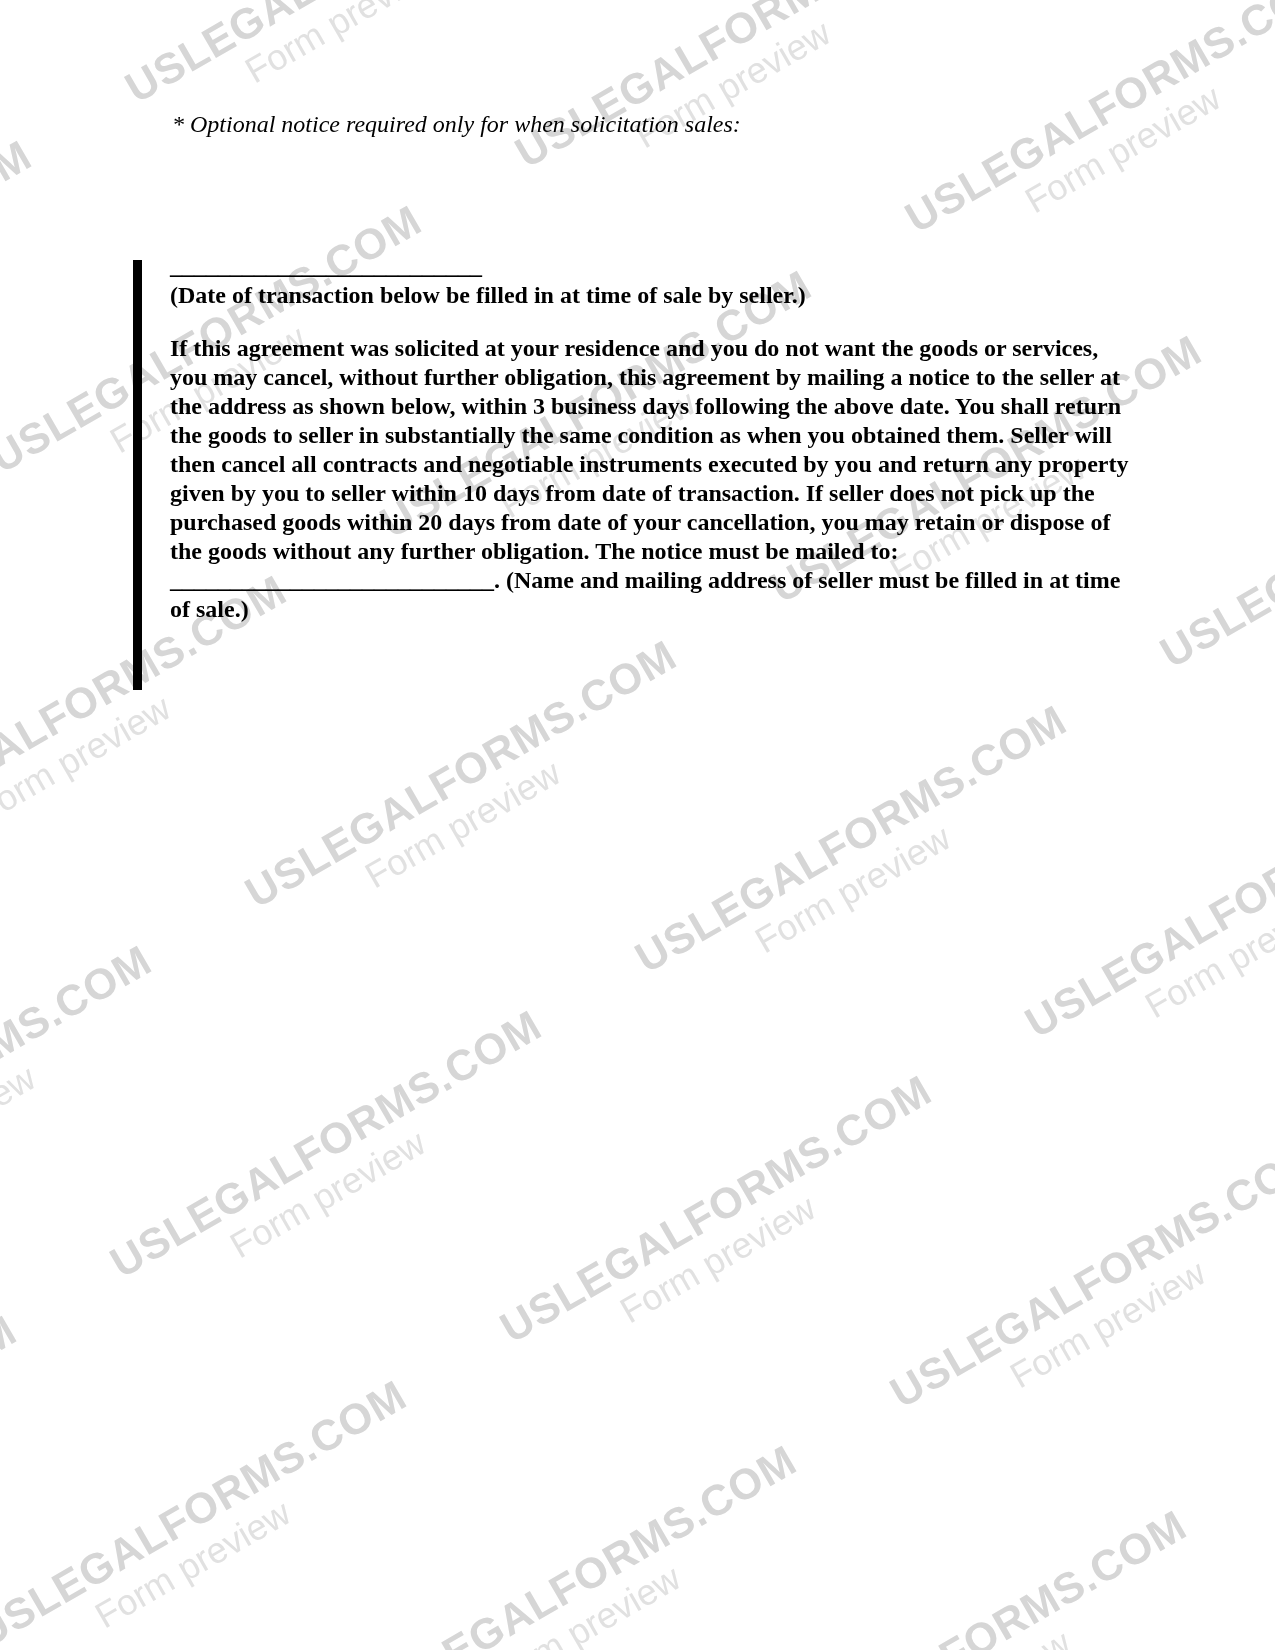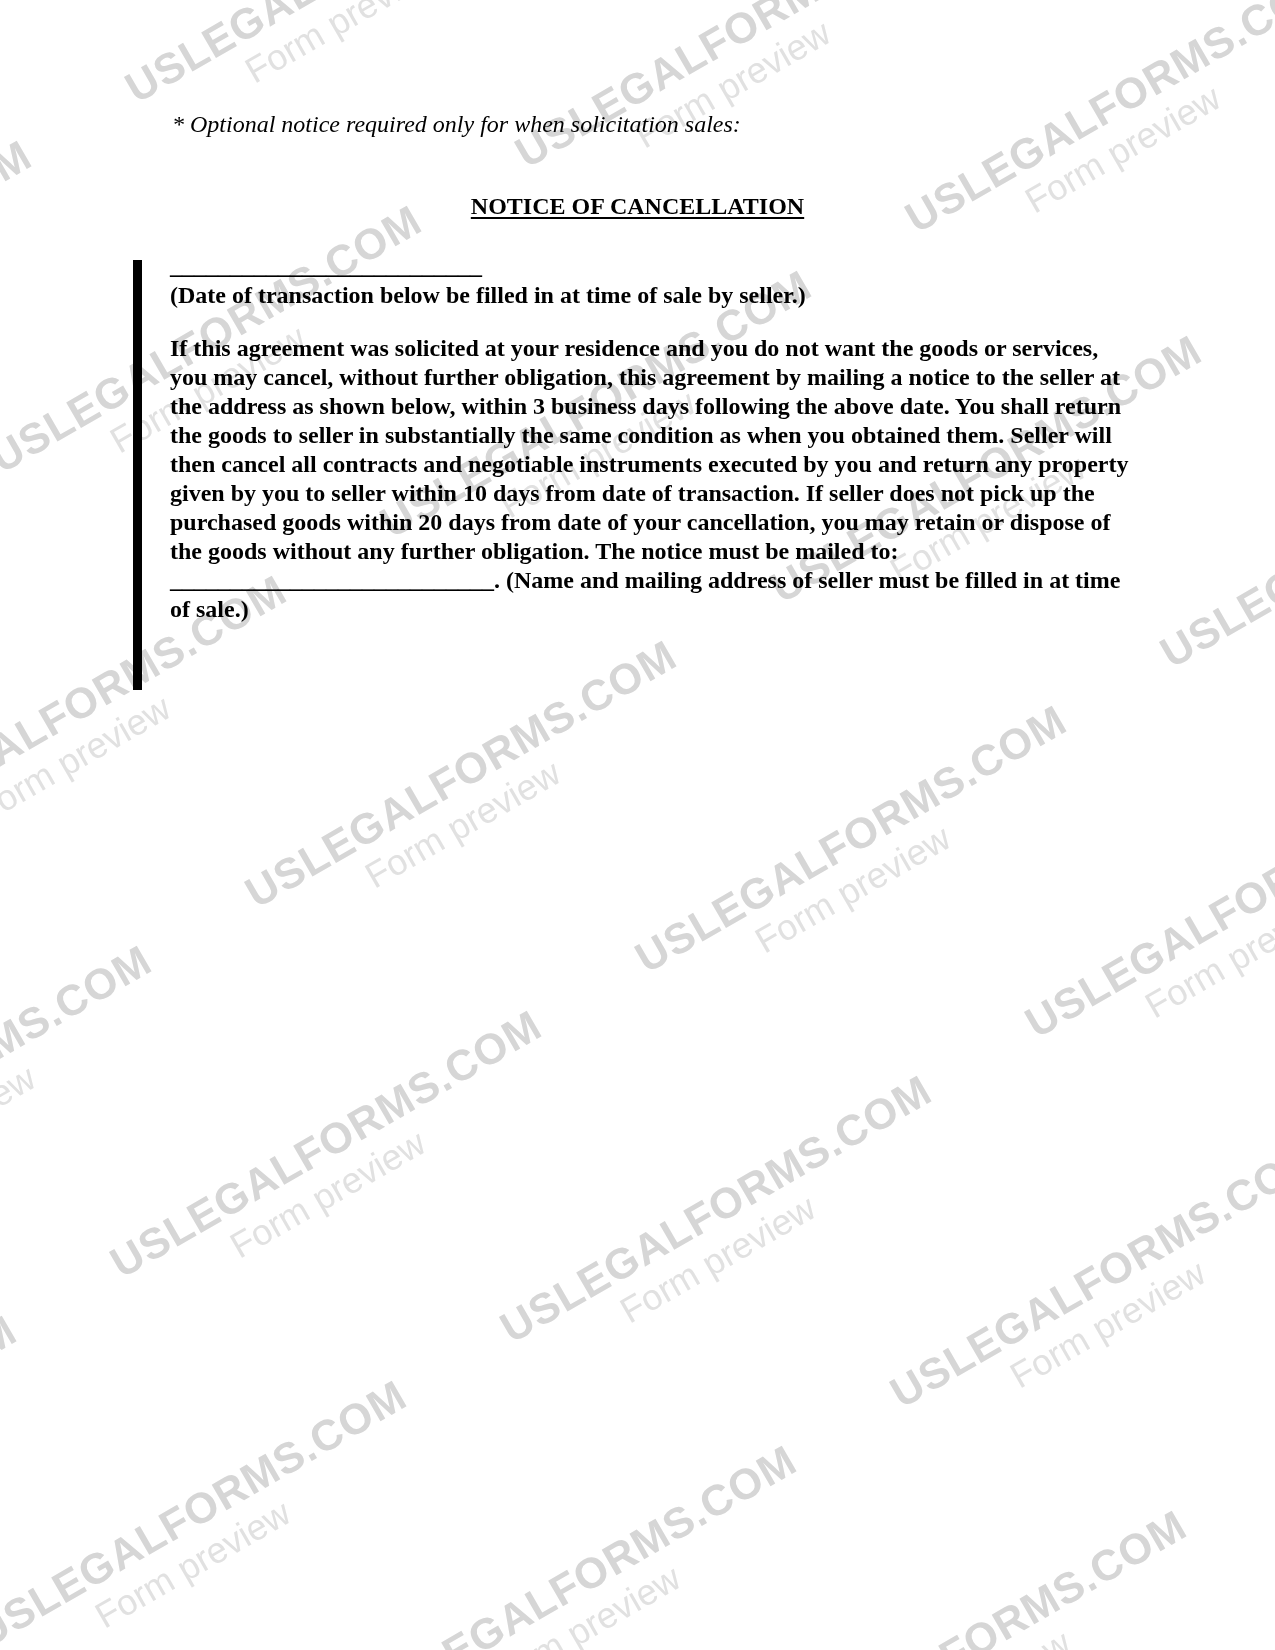--- a/index.html
+++ b/index.html
@@ -189,21 +189,20 @@
       <div class="wm-tile" style="left: 770px; top: 1741px;">
         <span class="wm-brand" style="color: rgb(214, 214, 214);">USLEGALFORMS.COM</span>
         <span class="wm-label" style="color: rgb(225, 225, 225);">Form preview</span>
       </div>
     </div>
 
   <div class="doc-layer">
 
     <div class="note">* Optional notice required only for when solicitation sales:</div>
 
-    <div class="doc-title">NOTICE OF CANCELLATION</div>
 
     <div class="change-bar"></div>
 
     <div class="content">
       <div class="date-blank">__________________________</div>
       <div class="date-caption">(Date of transaction below be filled in at time of sale by seller.)</div>
       <div class="para">If this agreement was solicited at your residence and you do not want the goods or services,
 you may cancel, without further obligation, this agreement by mailing a notice to the seller at
 the address as shown below, within 3 business days following the above date. You shall return
 the goods to seller in substantially the same condition as when you obtained them. Seller will

